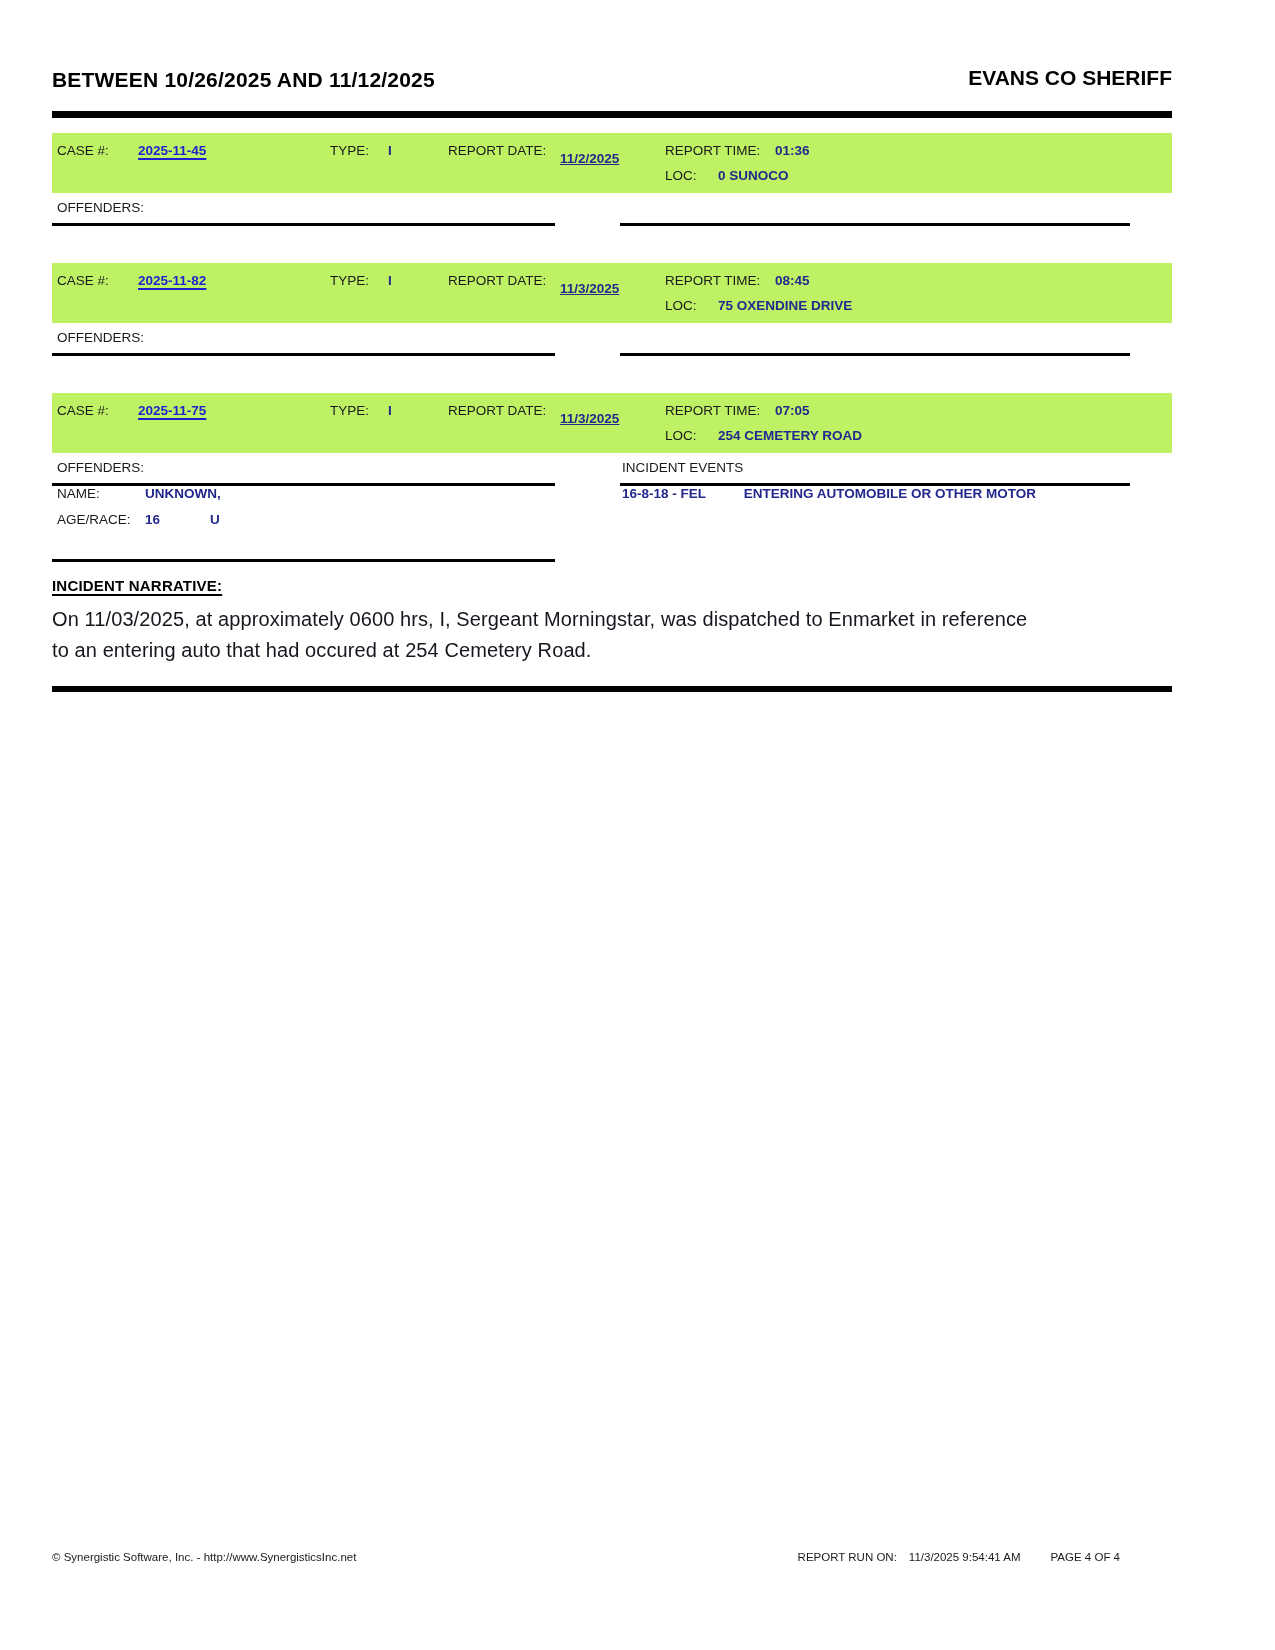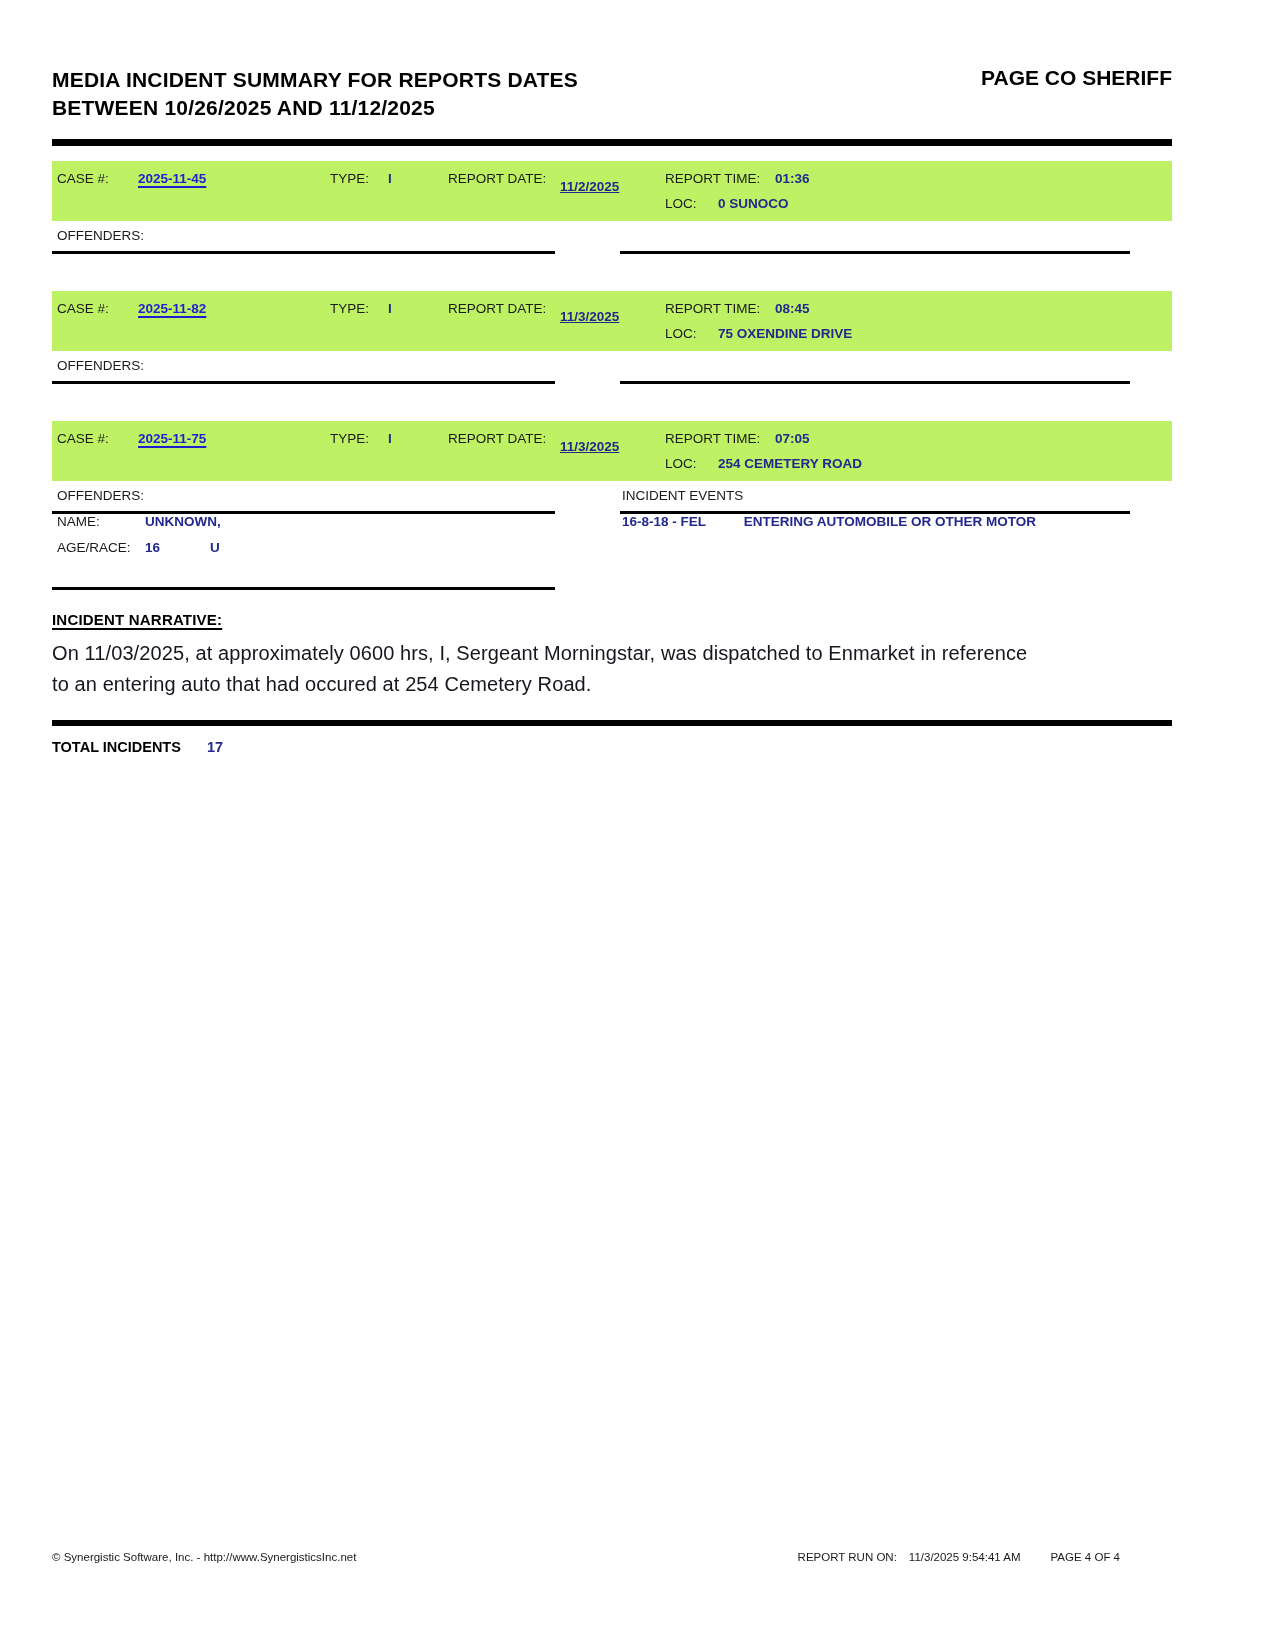--- a/index.html
+++ b/index.html
@@ -59,21 +59,21 @@
   .pos-age-val  { position: absolute; left: 93px; }
   .pos-race-val { position: absolute; left: 158px; }
   .event-row { position: absolute; left: 570px; top: 0; }
   .event-code { display: inline-block; width: 118px; font-weight: bold; color: #23288c; }
   .event-desc { font-weight: bold; color: #23288c; }
 
   .short-line { width: 503px; height: 3px; background: #000; margin-top: 30px; }
 
   
   .narr-head {
-    margin-top: 21px; font-size: 15px; font-weight: bold;
+    margin-top: 15px; font-size: 15px; font-weight: bold;
     text-decoration: underline; text-decoration-thickness: 2px; text-underline-offset: 3px;
     letter-spacing: .2px;
   }
   .narr-body {
     margin-top: 10px; font-size: 20px; line-height: 31px; color: #16161f;
     max-width: 985px; letter-spacing: .1px;
   }
 
   
   .totals-rule { margin-top: 20px; }
@@ -90,24 +90,23 @@
   .footer .f-run-value { margin-left: 2px; }
   .footer .f-page { margin-left: 20px; }
 </style>
 </head>
 <body>
 
 <div class="content">
 
   <div class="hdr">
     <div class="hdr-title">
-      <div>MEDIA INCIDENT SUMMARY FOR REPORTS DATES</div>
       <div>BETWEEN 10/26/2025 AND 11/12/2025</div>
     </div>
-    <div class="hdr-agency">PAGE CO SHERIFF</div>
+    <div class="hdr-agency">EVANS CO SHERIFF</div>
   </div>
   <div class="rule-thick"></div>
 
   <div>
     <div class="case-banner">
       <span class="lbl pos-case-lbl">CASE #:</span>
       <span class="val pos-case-val case-link">2025-11-45</span>
       <span class="lbl pos-type-lbl">TYPE:</span>
       <span class="val pos-type-val">I</span>
       <span class="lbl pos-rdate-lbl">REPORT DATE:</span>
@@ -187,23 +186,20 @@
         <span class="v pos-race-val">U</span>
       </div>
     </div>
     <div class="short-line"></div>
   </div>
 
   <div class="narr-head">INCIDENT NARRATIVE:</div>
   <div class="narr-body">On 11/03/2025, at approximately 0600 hrs, I, Sergeant Morningstar, was dispatched to Enmarket in reference to an entering auto that had occured at 254 Cemetery Road.</div>
 
   <div class="rule-thick rule-thick-bottom totals-rule"></div>
-  <div class="totals">
-    <span>TOTAL INCIDENTS</span><span class="t-val">17</span>
-  </div>
 
 </div>
 
 <div class="footer">
   <div>© Synergistic Software, Inc.  -  http://www.SynergisticsInc.net</div>
   <div class="f-right">
     <span>REPORT RUN ON:</span>
       <span class="f-run-value">11/3/2025 9:54:41 AM</span>
       <span class="f-page">PAGE 4 OF 4</span>
   </div>

